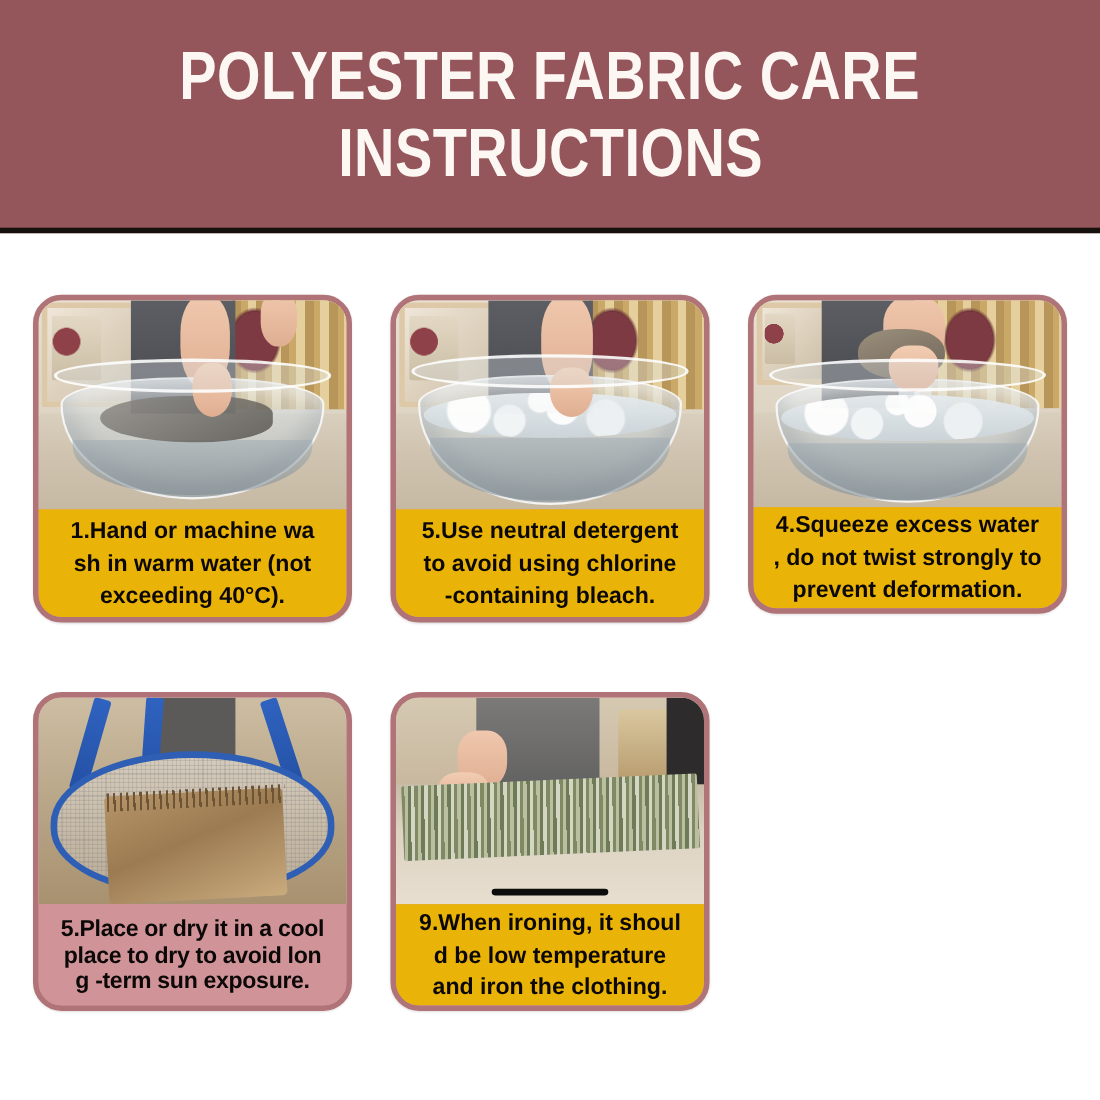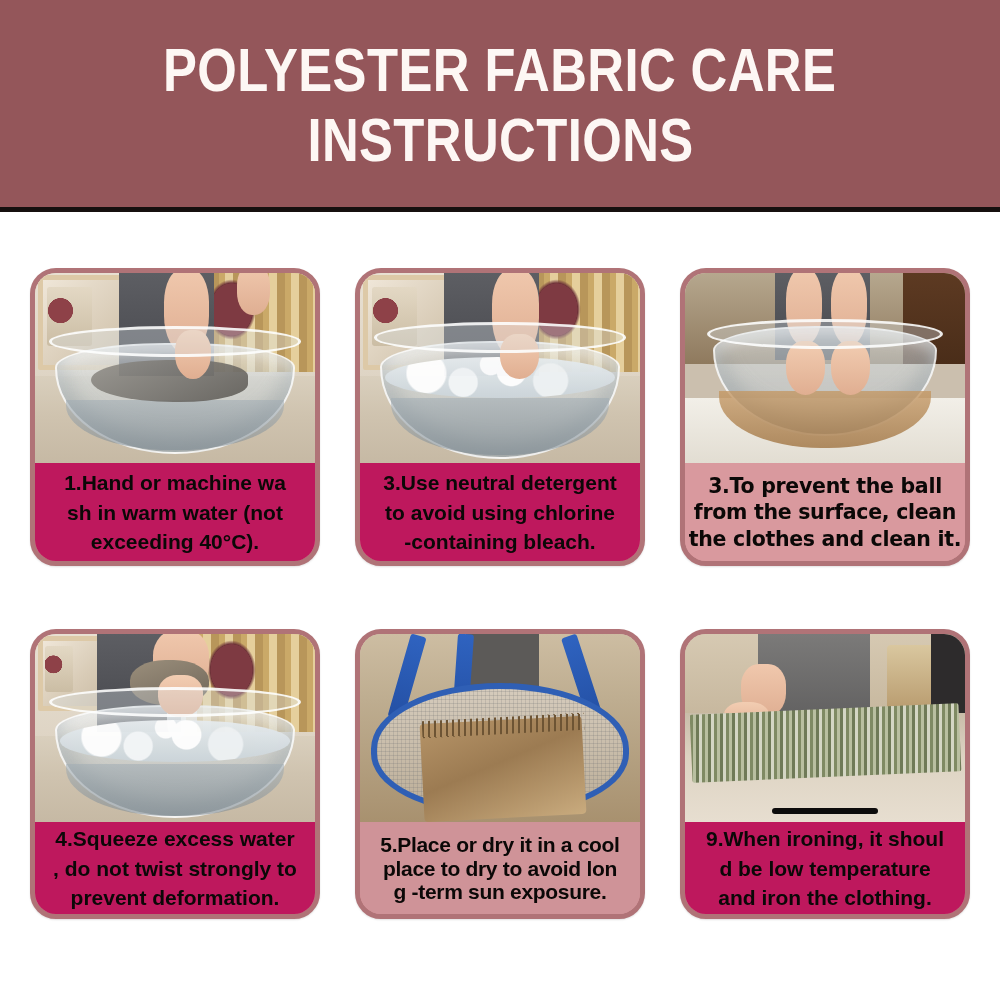--- a/index.html
+++ b/index.html
@@ -77,21 +77,21 @@
     width: 100%;
     height: 190px;
     overflow: hidden;
     background: #cbbfae;
   }
   .card.r2 .photo { height: 188px; }
 
   .caption {
     position: absolute;
     left: 0; right: 0; bottom: 0; top: 190px;
-    background: #be185d;
+    background: #eab308;
     color: #0b0807;
     font-family: "Liberation Sans", sans-serif;
     font-weight: bold;
     font-size: 21.5px;
     line-height: 1.36;
     text-align: center;
     padding: 5px 3px 4px 3px;
     display: flex;
     flex-direction: column;
     align-items: center;
@@ -318,43 +318,25 @@
         <div class="ph scene-mirror"></div>
         <div class="ph scene-torso"></div>
         <div class="ph scene-table"></div>
         <div class="ph arm" style="left:47%;top:-2%;width:17%;height:46%;"></div>
         <div class="ph bowl" style="bottom:2%;height:62%;"></div>
         <div class="ph water-line" style="bottom:4%;height:30%;"></div>
         <div class="ph foam"></div>
         <div class="ph hand" style="left:50%;top:32%;width:14%;height:24%;"></div>
         <div class="ph bowl-rim" style="bottom:58%;"></div>
       </div>
-      <div class="caption style-wide">3.Use neutral detergent
+      <div class="caption style-wide">5.Use neutral detergent
  to avoid using chlorine
 -containing bleach.</div>
     </div>
 
-    <div class="card">
-      <div class="photo">
-        <div class="ph scene-wall" style="height:48%;background:linear-gradient(180deg,#b6a78e 0%,#8f7a5e 100%);"></div>
-        <div class="ph" style="right:0;top:0;width:22%;height:48%;background:linear-gradient(180deg,#5d3a22 0%,#4a2d19 100%);"></div>
-        <div class="ph scene-torso" style="left:32%;width:34%;height:46%;"></div>
-        <div class="ph white-cloth"></div>
-        <div class="ph arm" style="left:36%;top:-2%;width:13%;height:40%;"></div>
-        <div class="ph arm" style="left:52%;top:-2%;width:13%;height:40%;"></div>
-        <div class="ph bowl" style="left:10%;bottom:14%;width:80%;height:58%;"></div>
-        <div class="ph amber-water"></div>
-        <div class="ph hand" style="left:36%;top:36%;width:14%;height:28%;"></div>
-        <div class="ph hand" style="left:52%;top:36%;width:14%;height:28%;"></div>
-        <div class="ph bowl-rim" style="left:8%;bottom:60%;width:84%;"></div>
-      </div>
-      <div class="caption style-humanist">3.To prevent the ball
- from the surface, clean
-the clothes and clean it.</div>
-    </div>
 
     <div class="card r2">
       <div class="photo">
         <div class="ph scene-wall"></div>
         <div class="ph scene-chairs"></div>
         <div class="ph scene-mirror" style="width:26%;height:40%;"></div>
         <div class="ph scene-torso" style="left:22%;width:30%;height:52%;"></div>
         <div class="ph scene-table"></div>
         <div class="ph arm" style="left:42%;top:-2%;width:20%;height:34%;"></div>
         <div class="ph" style="left:34%;top:14%;width:28%;height:24%;background:linear-gradient(160deg,#9b8f7c,#6f6558);border-radius:45%;"></div>

